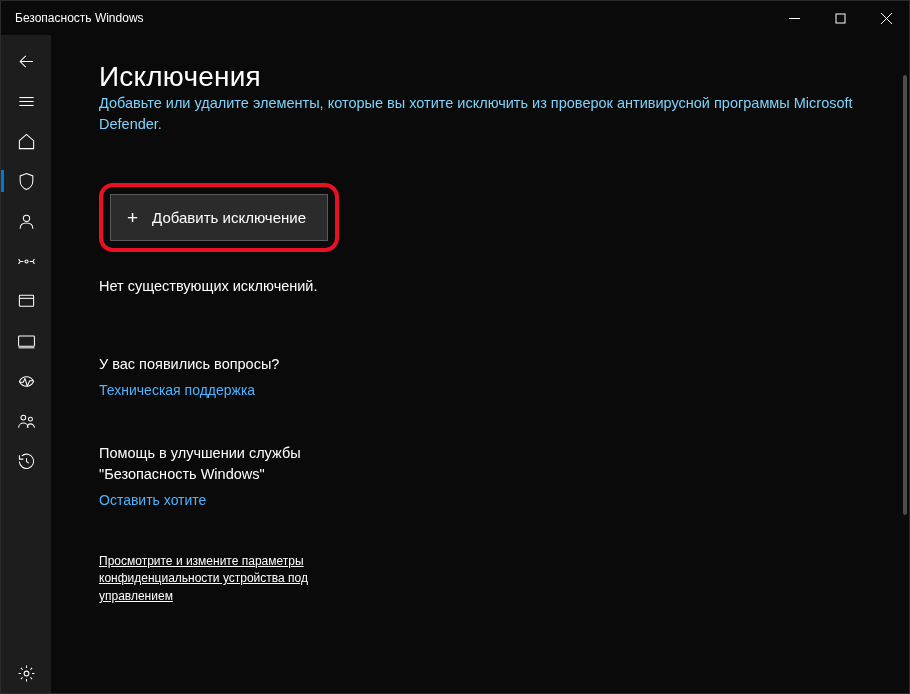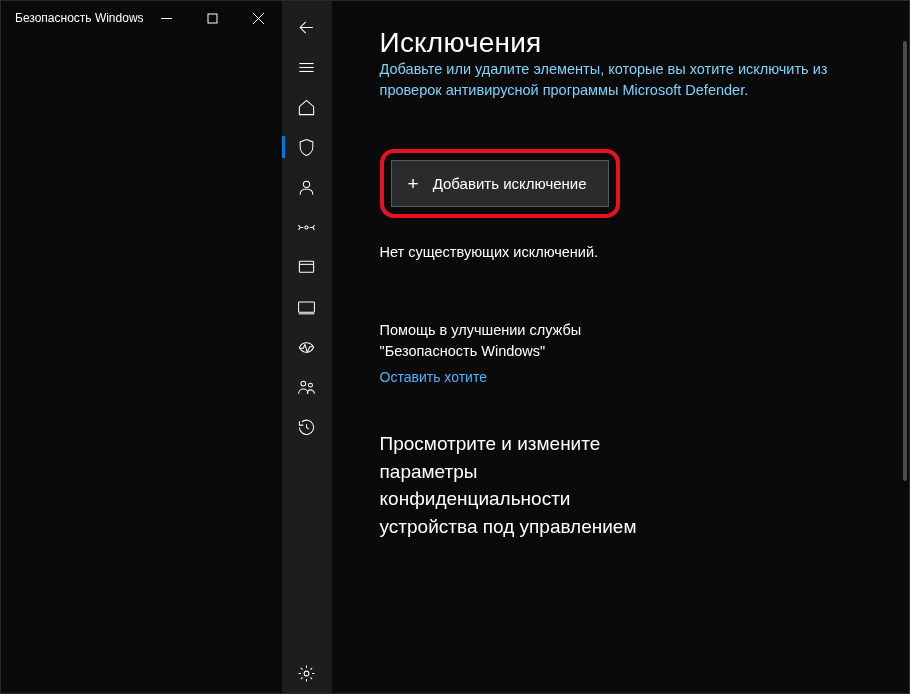--- a/index.html
+++ b/index.html
@@ -8,21 +8,21 @@
     font-family: "Segoe UI", Tahoma, sans-serif;
     color: #ffffff;
     overflow: hidden;
   }
   .window {
     width: 910px;
     height: 694px;
     background: #0a0a0a;
     border: 1px solid #2a2a2a;
     display: flex;
-    flex-direction: row;
+    flex-direction: column;
     position: relative;
   }
   .titlebar {
     height: 34px;
     display: flex;
     align-items: center;
     justify-content: space-between;
     padding-left: 14px;
     background: #0a0a0a;
   }
@@ -140,24 +140,25 @@
     font-size: 14.5px;
     color: #ffffff;
     line-height: 1.45;
     margin-bottom: 6px;
   }
   .link {
     font-size: 14px;
     color: #4cb3ff;
   }
   .section-sub {
-    font-size: 19px;
+    font-size: 12px;
     color: #ffffff;
     line-height: 1.45;
     margin-top: 2px;
+    text-decoration: underline;
   }
   .scrollbar-track {
     position: absolute;
     right: 2px;
     top: 40px;
     bottom: 2px;
     width: 5px;
   }
   .scrollbar-thumb {
     position: absolute;
@@ -287,20 +288,24 @@
 
       <div class="add-btn-wrap">
         <button class="add-btn">
           <span class="plus">+</span>
           <span>Добавить исключение</span>
         </button>
       </div>
 
       <p class="empty-text">Нет существующих исключений.</p>
 
+      <div class="section">
+        <div class="section-heading">У вас появились вопросы?</div>
+        <a class="link">Техническая поддержка</a>
+      </div>
 
       <div class="section">
         <div class="section-heading">Помощь в улучшении службы "Безопасность Windows"</div>
         <a class="link">Оставить хотите</a>
       </div>
 
       <div class="section">
         <div class="section-sub">Просмотрите и измените параметры конфиденциальности устройства под управлением</div>
       </div>
 

